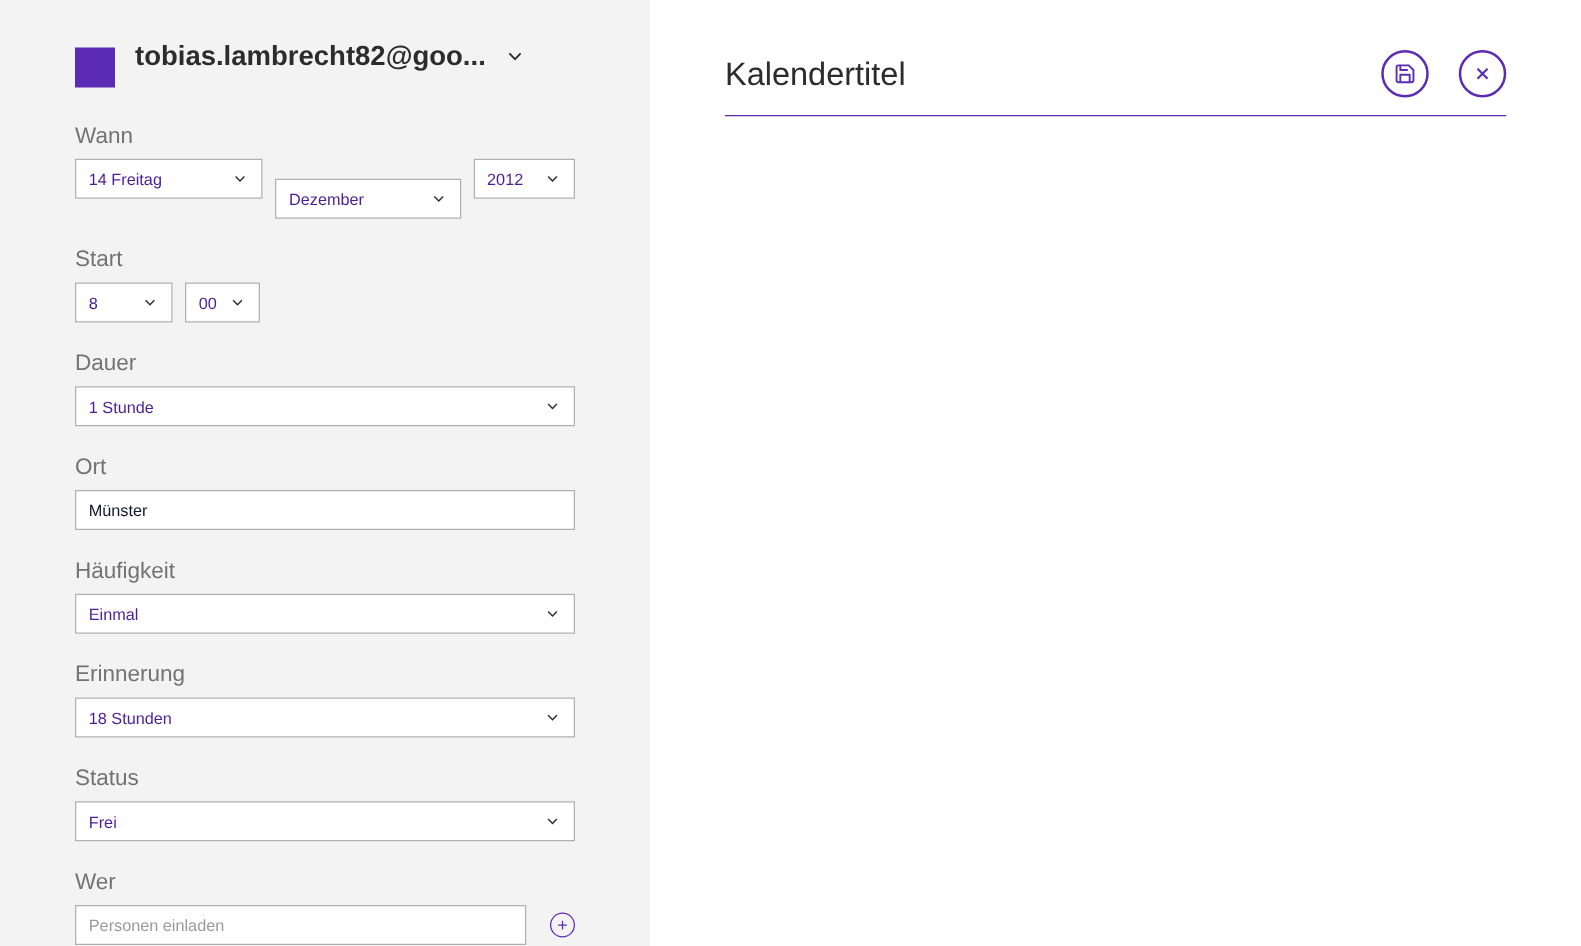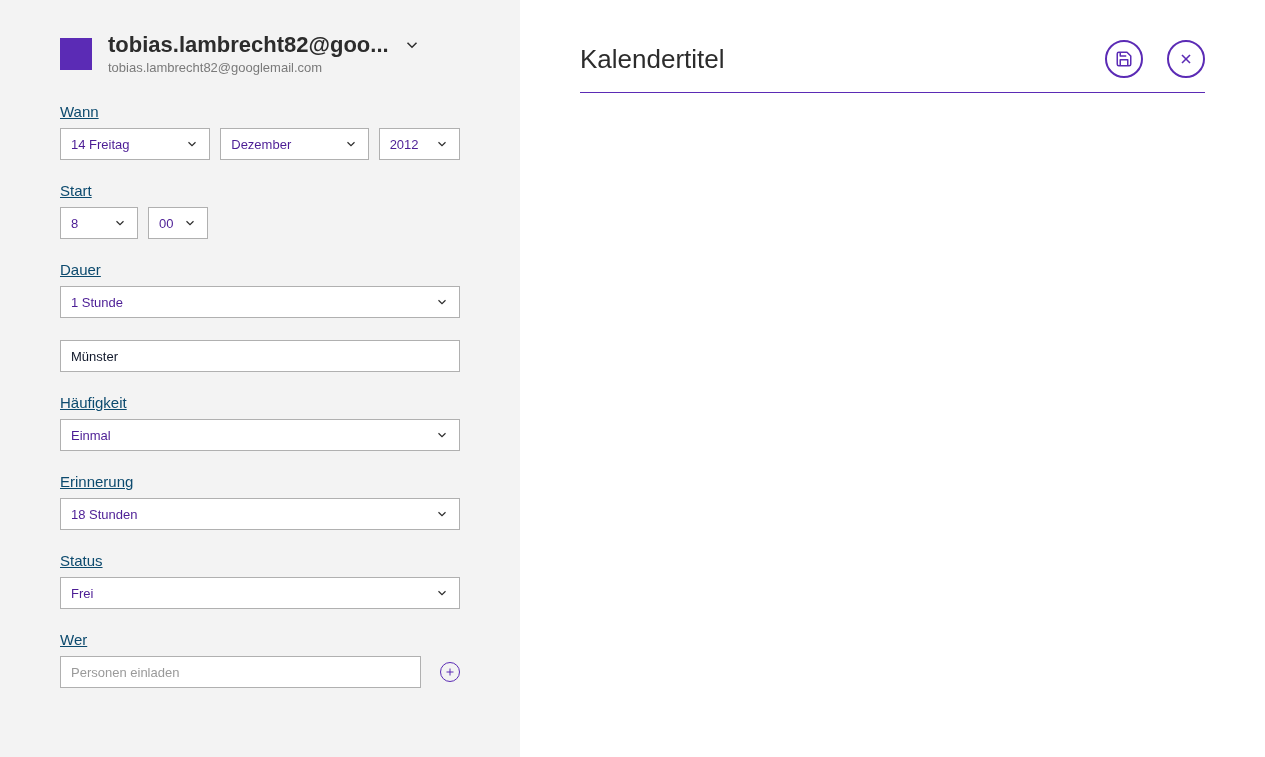--- a/index.html
+++ b/index.html
@@ -56,25 +56,24 @@
       margin-left: 10px;
       cursor: pointer;
     }
     .account-email {
       font-size: 13px;
       color: #7a7a7a;
       margin-top: 2px;
     }
     .form-group { margin-bottom: 22px; }
     .form-label {
-      font-size: 15px;
-      color: #0c4a6e;
+      font-size: 18px;
+      color: #737373;
       margin-bottom: 8px;
       display: block;
-      text-decoration: underline;
     }
     .row { display: flex; gap: 10px; }
     .select {
       background: #fff;
       border: 1px solid #b0b0b0;
       height: 32px;
       padding: 0 34px 0 10px;
       font-size: 13px;
       color: #4c1d95;
       position: relative;
@@ -84,21 +83,21 @@
     }
     .select svg {
       position: absolute;
       right: 10px;
       top: 50%;
       transform: translateY(-50%);
       pointer-events: none;
     }
     .select-full { width: 100%; }
     .s-day { width: 158px; }
-    .s-month { width: 156px; }
+    .s-month { width: 156px; margin-top: 16px; }
     .s-year { width: 84px; }
     .s-hour { width: 78px; }
     .s-min { width: 60px; }
     .text-input {
       background: #fff;
       border: 1px solid #b0b0b0;
       height: 32px;
       padding: 0 10px;
       font-size: 13px;
       color: #0f172a;
@@ -163,21 +162,20 @@
     <div class="account-color"></div>
     <div class="account-text">
       <div>
         <span class="account-title">tobias.lambrecht82@goo...</span>
         <span class="account-chevron chev">
           <svg width="18" height="18" viewBox="0 0 24 24" fill="none" stroke="#2c2c2c" stroke-width="2">
               <polyline points="6 9 12 15 18 9"></polyline>
             </svg>
         </span>
       </div>
-      <div class="account-email">tobias.lambrecht82@googlemail.com</div>
     </div>
   </div>
 
   <div class="form-group">
     <span class="form-label">Wann</span>
     <div class="row">
       <div class="select s-day">
         <span>14 Freitag</span>
         <svg width="14" height="14" viewBox="0 0 24 24" fill="none" stroke="#2c2c2c" stroke-width="2">
             <polyline points="6 9 12 15 18 9"></polyline>
@@ -220,20 +218,21 @@
     <span class="form-label">Dauer</span>
     <div class="select select-full">
       <span>1 Stunde</span>
       <svg width="14" height="14" viewBox="0 0 24 24" fill="none" stroke="#2c2c2c" stroke-width="2">
           <polyline points="6 9 12 15 18 9"></polyline>
         </svg>
     </div>
   </div>
 
   <div class="form-group">
+    <span class="form-label">Ort</span>
     <input class="text-input" type="text" value="Münster" style="">
   </div>
 
   <div class="form-group">
     <span class="form-label">Häufigkeit</span>
     <div class="select select-full">
       <span>Einmal</span>
       <svg width="14" height="14" viewBox="0 0 24 24" fill="none" stroke="#2c2c2c" stroke-width="2">
           <polyline points="6 9 12 15 18 9"></polyline>
         </svg>

